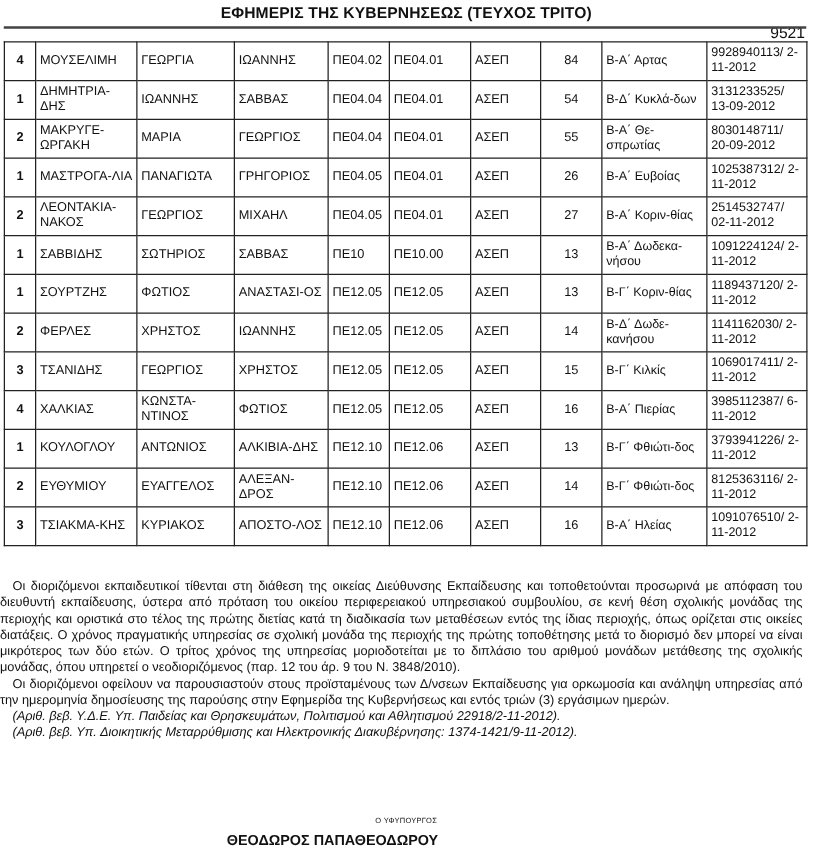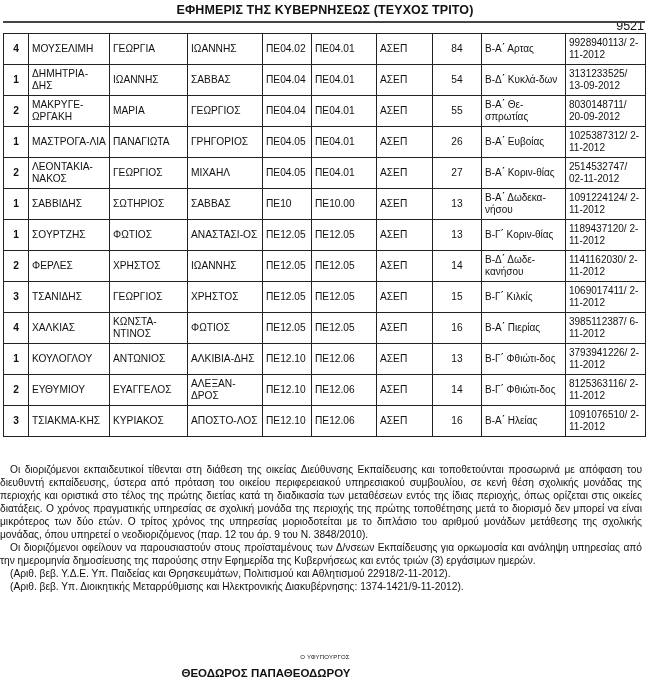--- a/index.html
+++ b/index.html
@@ -8,21 +8,21 @@
   .header .title { position:absolute; left:0; right:0; top:3px; text-align:center; font-weight:bold; font-size:12.5px; letter-spacing:0.1px; }
   .header .pageno { position:absolute; right:6px; top:3px; font-weight:normal; font-size:12.5px;margin-top:16px; }
   .rule { position:absolute; left:3px; width:642px; top:21px; height:0; border-top:2px solid #444; }
   table.grid { position:absolute; top:33px; left:3px; width:642px; border-collapse:collapse; table-layout:fixed; font-size:10.2px; }
   table.grid td { border:1.2px solid #222; padding:0 3px; height:30px; line-height:12px; vertical-align:middle; overflow:hidden; }
   table.grid td.c0 { text-align:center; font-weight:bold; padding:0; }
   table.grid td.c7 { text-align:center; }
   table.grid td.c8, table.grid td.c9 { font-size:10px; }
   .text { position:absolute; left:0; width:642px; top:463px; font-size:10.2px; line-height:13px; text-align:justify; }
   .text p { margin:0; text-indent:10px; }
-  .text p.ref { text-indent:10px; text-align:left; }
+  .text p.ref { text-indent:10px; text-align:left;font-style:italic; }
   .sig-role { position:absolute; top:654px; left:0; width:650px; text-align:center; font-size:6px; letter-spacing:0.2px; }
   .sig-name { position:absolute; top:667px; left:0; width:532px; text-align:center; font-weight:bold; font-size:11.5px; }
 </style>
 </head>
 <body>
 
 <div class="header">
   <div class="title">ΕΦΗΜΕΡΙΣ ΤΗΣ ΚΥΒΕΡΝΗΣΕΩΣ (ΤΕΥΧΟΣ ΤΡΙΤΟ)</div>
   <div class="pageno">9521</div>
 </div>

